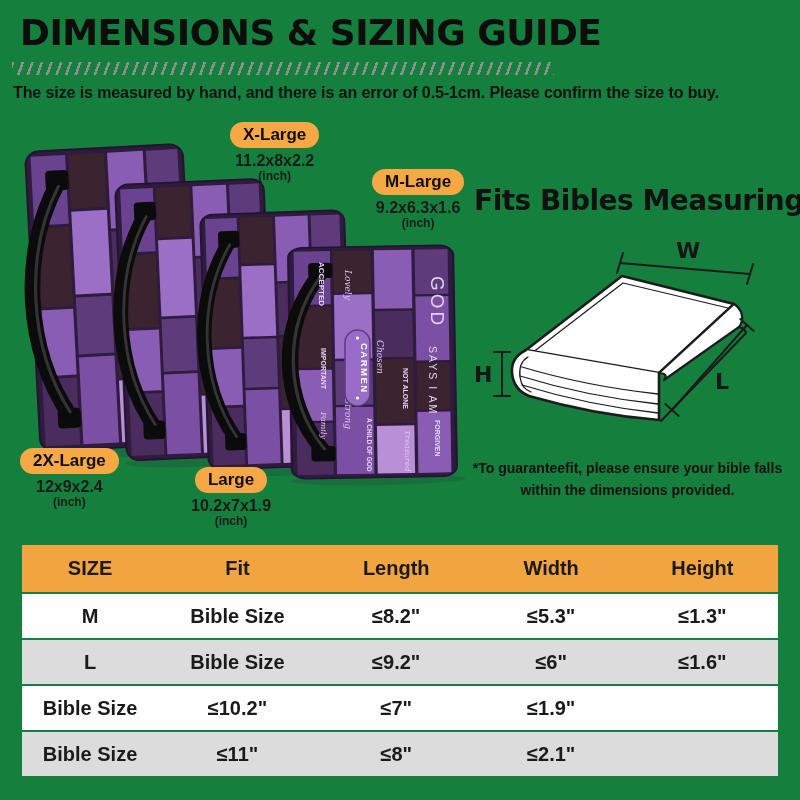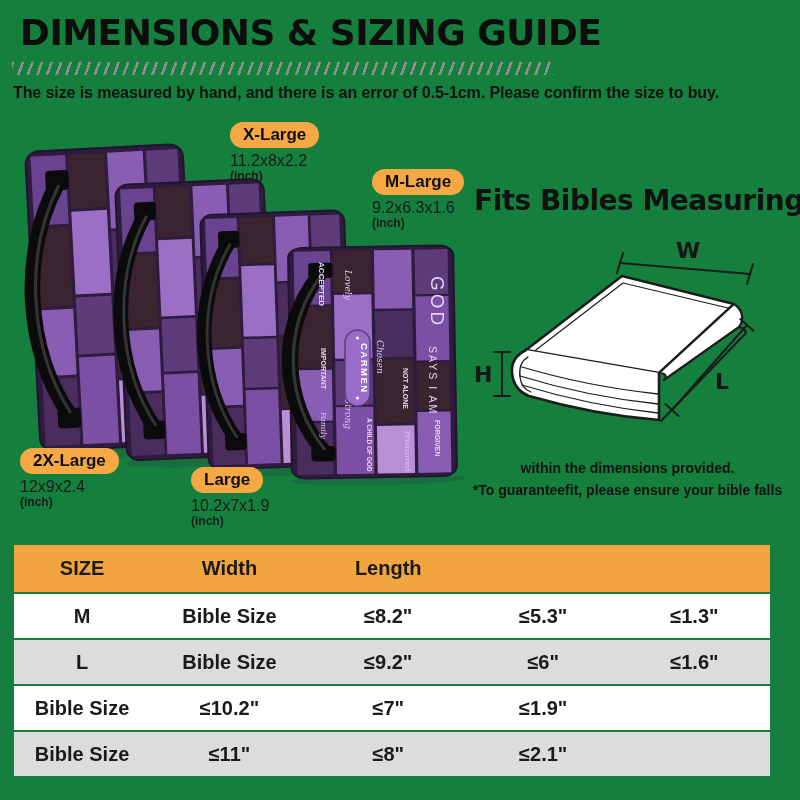--- a/index.html
+++ b/index.html
@@ -8,41 +8,41 @@
 
   .title{position:absolute;left:20px;top:12px;font-family:"DejaVu Sans",sans-serif;
          font-weight:bold;font-size:36px;letter-spacing:-0.5px;color:#0d0d0d;white-space:nowrap;}
 
   .divider{position:absolute;left:12px;top:62px;width:542px;height:13px;
            background:repeating-linear-gradient(110deg,#8f8f8f 0 2.5px,transparent 2.5px 9px);}
 
   .subtitle{position:absolute;left:13px;top:84px;font-size:16px;font-weight:bold;
             letter-spacing:-0.1px;white-space:nowrap;}
 
-  .size-label{position:absolute;line-height:1.15;}
+  .size-label{position:absolute;line-height:1.15;text-align:center;}
   .size-pill{display:inline-block;background:#F5A844;border-radius:14px;padding:3px 13px;
              font-size:17px;font-weight:bold;color:#0f0f0f;}
-  .size-dims{font-size:16px;font-weight:normal;margin-top:4px;color:#1a1a1a;}
+  .size-dims{font-size:16px;font-weight:bold;margin-top:4px;color:#1a1a1a;}
   .size-unit{font-size:12px;font-weight:bold;color:#1a1a1a;}
 
   #label-xlarge{left:230px;top:122px;}
   #label-mlarge{left:372px;top:169px;}
   #label-2xlarge{left:20px;top:448px;}
   #label-large{left:191px;top:467px;}
 
   .fits-heading{position:absolute;left:474px;top:184px;font-family:"DejaVu Sans",sans-serif;
                 font-weight:bold;font-size:28px;letter-spacing:-0.5px;white-space:nowrap;}
 
   .note{position:absolute;left:455px;top:458px;width:345px;text-align:center;
         font-size:14px;font-weight:bold;line-height:1.55;}
 
   .product-svg{position:absolute;left:15px;top:130px;}
   .book-svg{position:absolute;left:462px;top:232px;}
 
-  .size-table{position:absolute;left:14px;top:545px;width:756px;}
+  .size-table{position:absolute;left:22px;top:545px;width:756px;}
   .trow{display:grid;grid-template-columns:18% 21% 21% 20% 20%;align-items:center;
         text-align:center;font-weight:bold;color:#1a1a1a;}
   .thead{background:#F1A43F;height:47px;font-size:20px;}
   .tdata{height:44px;margin-top:2px;font-size:20px;}
   .row-white{background:#ffffff;}
   .row-gray{background:#DCDCDC;}
 
   svg text{font-family:"Liberation Sans",sans-serif;}
   .dim-label{font-family:"DejaVu Sans",sans-serif;font-weight:bold;font-size:22px;fill:#161616;}
   .patch-word{fill:#e6d6f5;font-weight:bold;}
@@ -179,29 +179,31 @@
         <line x1="291.7" y1="98.9" x2="278.3" y2="87.1"></line>
         <line x1="216.7" y1="183.9" x2="203.3" y2="172.1"></line>
       </g>
     </g>
     <text class="dim-label" x="214" y="26">W</text>
     <text class="dim-label" x="12" y="150">H</text>
     <text class="dim-label" x="253" y="157">L</text>
   </svg>
 
   <div class="note">
+    <div>*To guaranteefit, please ensure your bible falls</div>
     <div>within the dimensions provided.</div>
-    <div>*To guaranteefit, please ensure your bible falls</div>
   </div>
 
   <div class="size-table">
     <div class="trow thead">
       <div>SIZE</div>
+      <div>Fit</div>
+      <div>Length</div>
       <div>Width</div>
-      <div>Length</div>
+      <div>Height</div>
     </div>
     <div class="trow tdata row-white">
       <div>M</div>
       <div>Bible Size</div>
       <div>≤8.2"</div>
       <div>≤5.3"</div>
       <div>≤1.3"</div>
     </div>
     <div class="trow tdata row-gray">
       <div>L</div>

